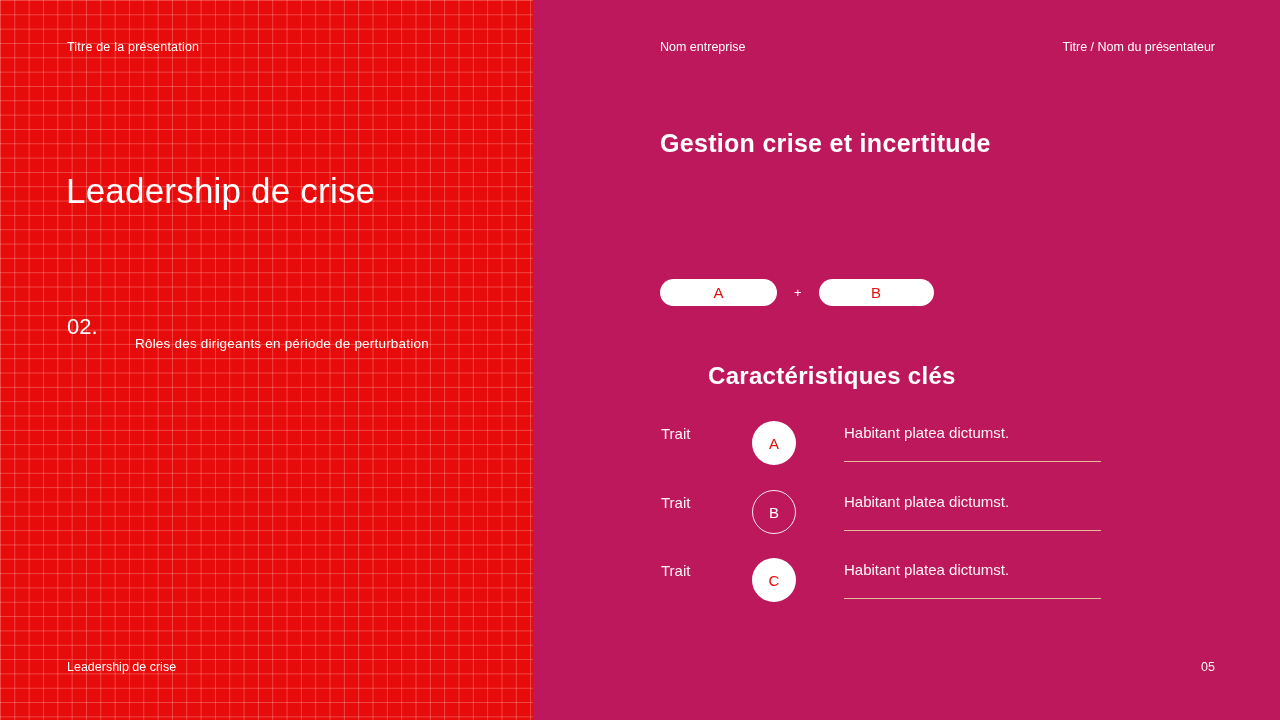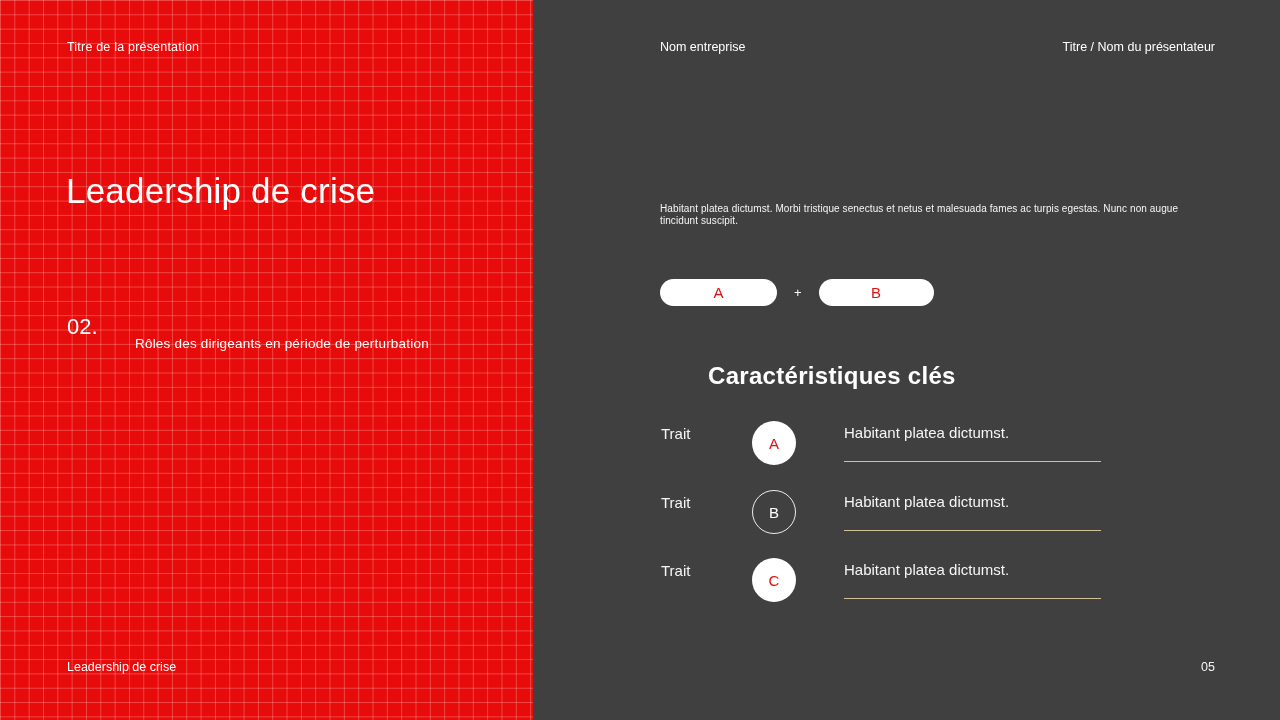--- a/index.html
+++ b/index.html
@@ -3,21 +3,21 @@
 <meta charset="utf-8">
 <style>
   * { margin: 0; padding: 0; box-sizing: border-box; }
   html, body { width: 1280px; height: 720px; overflow: hidden; }
   body { font-family: "Liberation Sans", sans-serif; }
 
   .slide {
     position: relative;
     width: 1280px;
     height: 720px;
-    background: #404040;
+    background: #be185d;
     color: #ffffff;
   }
 
   
   .panel-left {
     position: absolute;
     left: 0; top: 0;
     width: 533px; height: 720px;
     background-color: #e80b0b;
     background-image:
@@ -134,21 +134,21 @@
     <div class="big-title">Leadership de crise</div>
     <div class="section-number">02.</div>
     <div class="section-subtitle">Rôles des dirigeants en période de perturbation</div>
     <div class="footer-left">Leadership de crise</div>
   </div>
 
   <div class="panel-right">
     <div class="company">Nom entreprise</div>
     <div class="date-presenter">Titre / Nom du présentateur</div>
 
-    <div class="body-paragraph">Habitant platea dictumst. Morbi tristique senectus et netus et malesuada fames ac turpis egestas. Nunc non augue tincidunt suscipit.</div>
+    <div class="heading-1">Gestion crise et incertitude</div>
 
     <div class="pills-row">
       <div class="pill pill-a">A</div>
       <div class="plus">+</div>
       <div class="pill pill-b">B</div>
     </div>
 
     <div class="heading-2">Caractéristiques clés</div>
 
     <div class="trait-row row-0">

